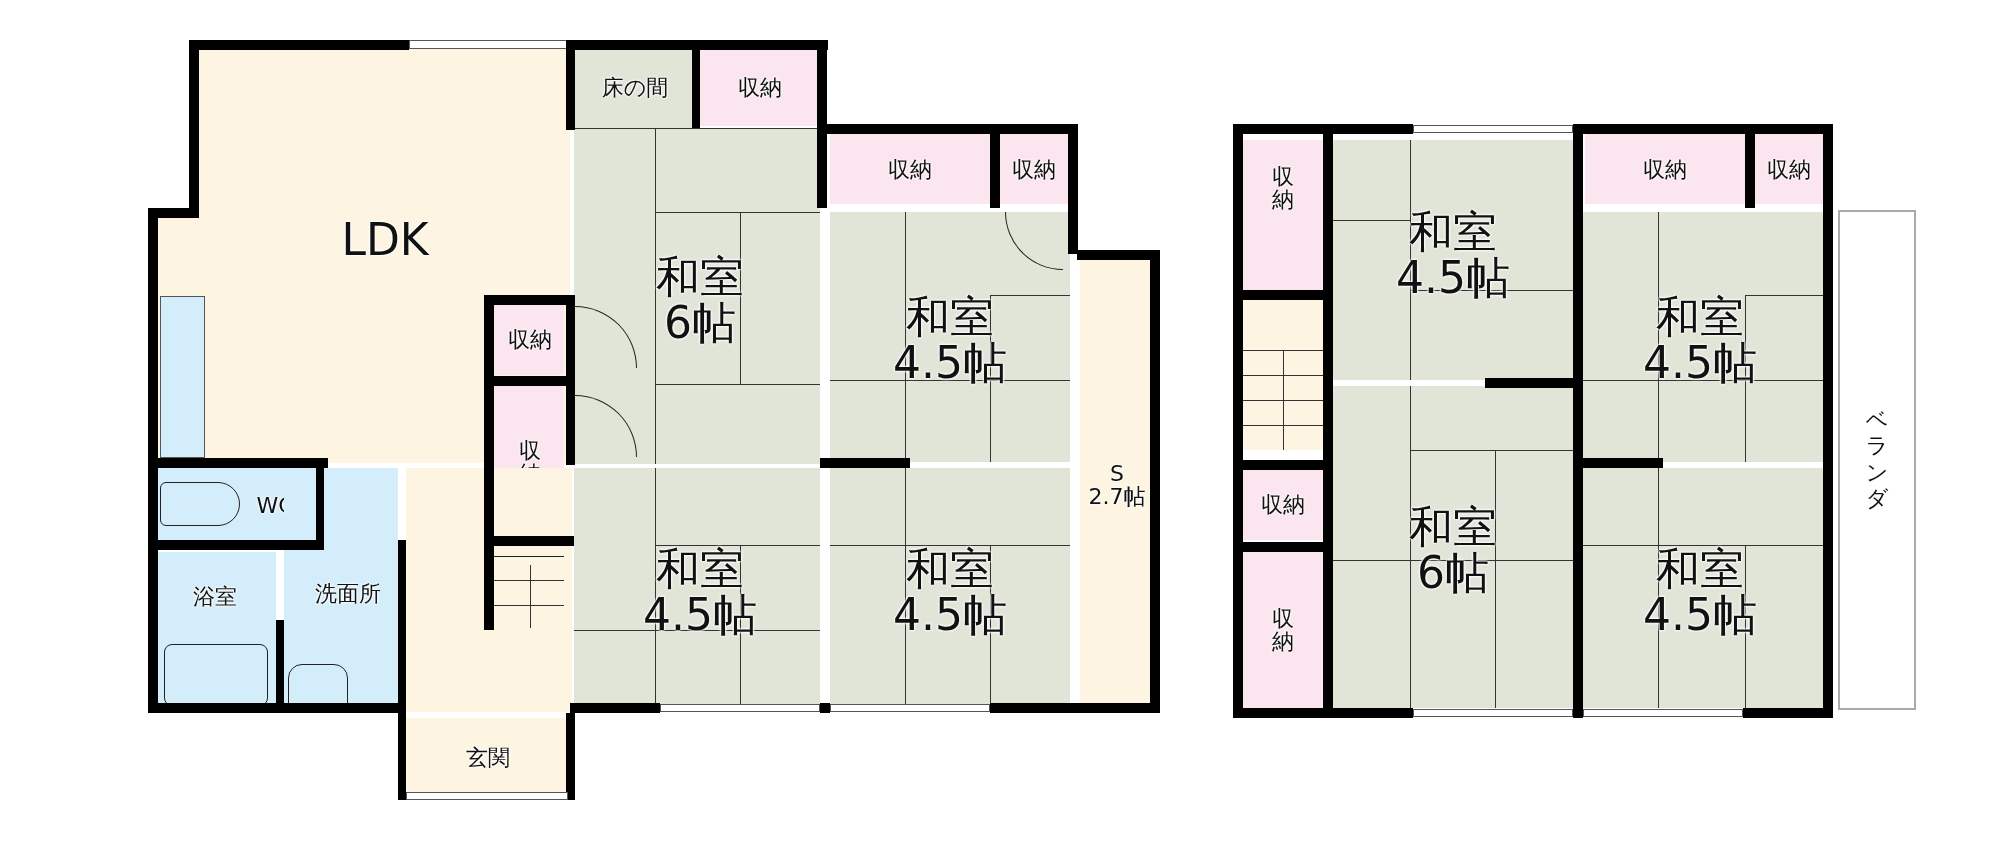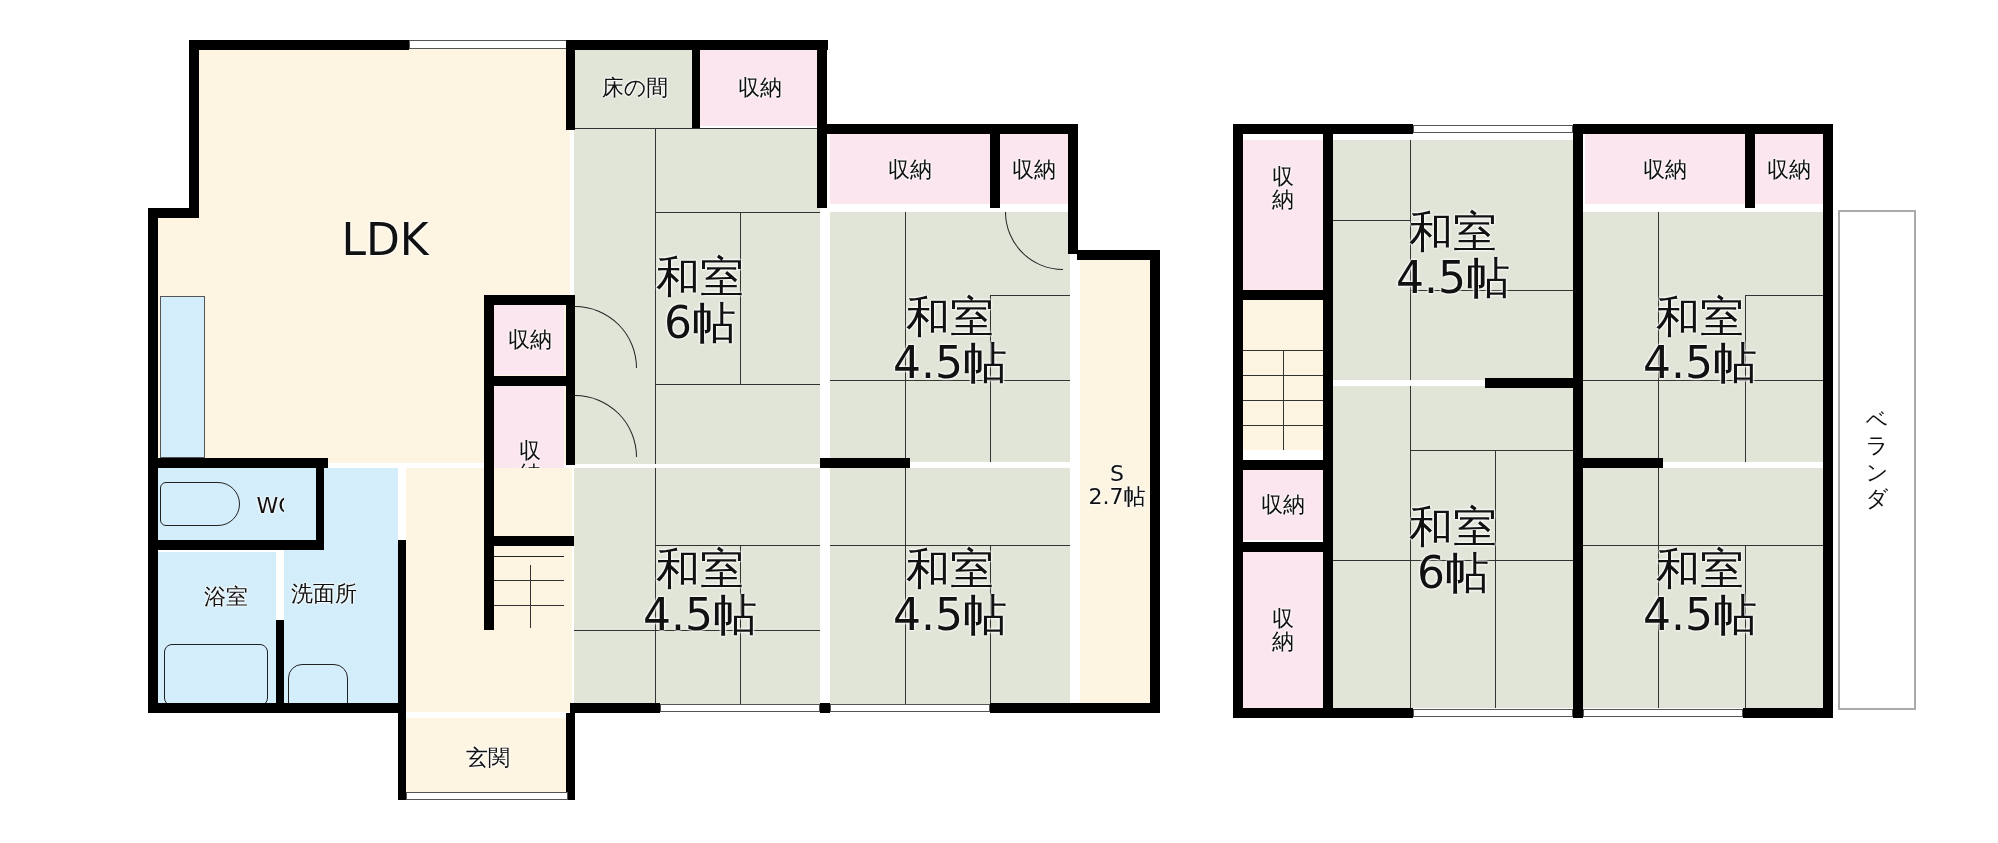--- a/index.html
+++ b/index.html
@@ -81,25 +81,25 @@
   <div class="r cr" style="left:1080px;top:258px;width:75px;height:452px;"></div>
   <div class="lbl sm" style="left:1117px;top:485px;">S
 2.7帖</div>
 
   <div class="r bl" style="left:158px;top:468px;width:158px;height:72px;"></div>
   <div class="r" style="left:160px;top:482px;width:80px;height:44px;border:1px solid #222;border-radius:6px 22px 22px 6px;"></div>
   <div class="lbl sm" style="left:275px;top:506px;">WC</div>
 
   <div class="r bl" style="left:158px;top:552px;width:118px;height:160px;"></div>
   <div class="r" style="left:164px;top:644px;width:104px;height:62px;border:1px solid #222;border-radius:8px;"></div>
-  <div class="lbl sm" style="left:226px;top:597px;">浴室</div>
+  <div class="lbl sm" style="left:215px;top:597px;">浴室</div>
 
   <div class="r bl" style="left:284px;top:468px;width:114px;height:244px;"></div>
   <div class="r" style="left:288px;top:664px;width:60px;height:44px;border:1px solid #222;border-radius:14px 14px 2px 2px;"></div>
-  <div class="lbl sm" style="left:324px;top:594px;">洗面所</div>
+  <div class="lbl sm" style="left:348px;top:594px;">洗面所</div>
 
   <div class="r cr" style="left:406px;top:468px;width:166px;height:244px;"></div>
   <div class="r cr" style="left:494px;top:556px;width:70px;height:72px;border-top:1px solid #222;"></div>
   <div class="ln" style="left:494px;top:580px;width:70px;height:1px;"></div>
   <div class="ln" style="left:494px;top:605px;width:70px;height:1px;"></div>
   <div class="ln" style="left:530px;top:565px;width:1px;height:63px;"></div>
   <div class="r cr" style="left:406px;top:718px;width:166px;height:80px;"></div>
   <div class="lbl sm" style="left:488px;top:758px;">玄関</div>
 
   <div class="w" style="left:189px;top:40px;width:220px;height:10px;"></div>

